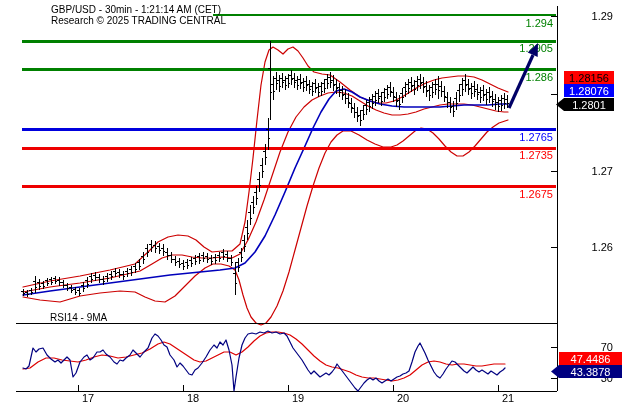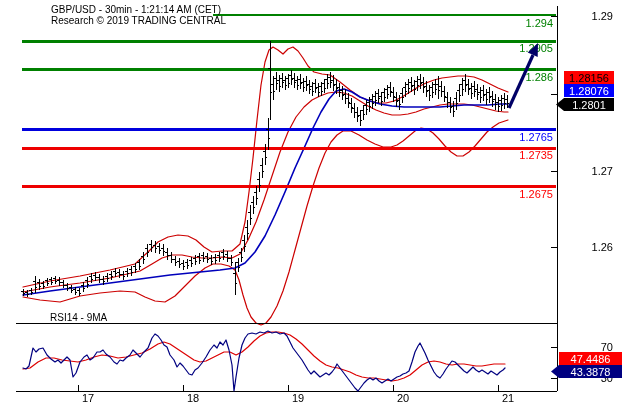--- a/index.html
+++ b/index.html
@@ -520,15 +520,15 @@
         <rect x="564" y="98" width="50" height="13" fill="#000000"></rect>
         <text x="589" y="108.5" fill="#FFFFFF" font-size="11px" font-family="&quot;Liberation Sans&quot;,sans-serif" text-anchor="middle">1.2801</text>
         <rect x="559" y="352" width="63" height="13" fill="#FF0000"></rect>
         <text x="590.5" y="362.5" fill="#FFFFFF" font-size="11px" font-family="&quot;Liberation Sans&quot;,sans-serif" text-anchor="middle">47.4486</text>
         <polygon points="551,371.5 559,365 559,378" fill="#000080"></polygon>
         <rect x="559" y="365" width="63" height="13" fill="#000080"></rect>
         <text x="590.5" y="375.5" fill="#FFFFFF" font-size="11px" font-family="&quot;Liberation Sans&quot;,sans-serif" text-anchor="middle">43.3878</text>
       </g>
     </svg>
   <div class="txt" id="title">GBP/USD - 30min - 1:21:14 AM (CET)</div>
-  <div class="txt" id="subtitle">Research © 2019 TRADING CENTRAL</div>
+  <div class="txt" id="subtitle">Research © 2025 TRADING CENTRAL</div>
   <div class="txt" id="rsilabel">RSI14 - 9MA</div>
 </div>
 
 </body></html>

